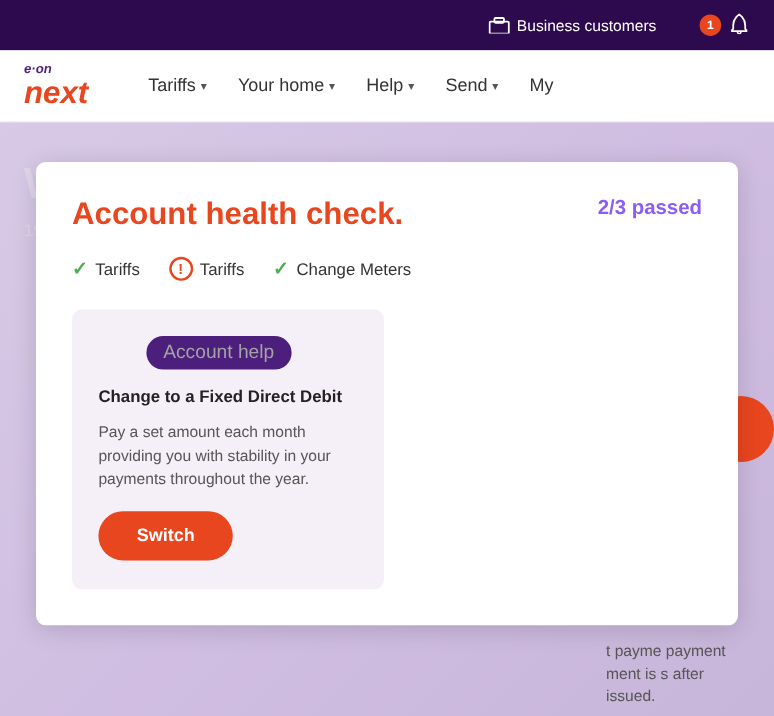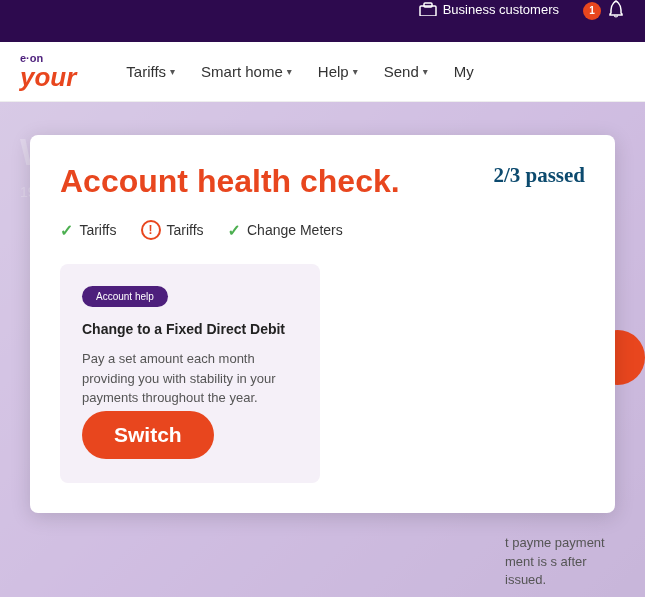--- a/index.html
+++ b/index.html
@@ -9,24 +9,24 @@
       height: 597px;
       overflow: hidden;
       position: relative;
     }
 
     
     .top-bar {
       background-color: #2d0a4e;
       height: 42px;
       display: flex;
-      align-items: flex-start;
+      align-items: center;
       justify-content: flex-end;
       padding: 0 20px;
-      gap: 24px;
+      gap: 36px;
     }
     .top-bar-item {
       display: flex;
       align-items: center;
       gap: 6px;
       color: white;
       font-size: 13px;
       cursor: pointer;
     }
     .top-bar-icon {
@@ -59,20 +59,21 @@
       border-bottom: 1px solid #eee;
     }
     .logo {
       margin-right: 40px;
     }
     .logo-eon {
       color: #4d1f7c;
       font-size: 11px;
       font-weight: bold;
       line-height: 1;
+      font-style: italic;
     }
     .logo-next {
       color: #e8461e;
       font-size: 26px;
       font-weight: bold;
       font-style: italic;
       line-height: 1;
     }
     .nav-items {
       display: flex;
@@ -143,28 +144,27 @@
     }
 
     .modal-header {
       display: flex;
       justify-content: space-between;
       align-items: flex-start;
       margin-bottom: 20px;
     }
     .modal-title {
       color: #e8461e;
-      font-size: 32px;
+      font-size: 26px;
       font-weight: bold;
     }
     .modal-score {
-      color: #0c4a6e;
-      font-size: 21px;
+      color: #8b5cf6;
+      font-size: 17px;
       font-weight: 600;
-      font-family: Liberation Serif, serif;
     }
 
     .modal-checks {
       display: flex;
       gap: 24px;
       margin-bottom: 24px;
       align-items: center;
     }
     .check-item {
       display: flex;
@@ -193,46 +193,47 @@
 
     
     .card {
       background: #f5f0f8;
       border-radius: 8px;
       padding: 22px 22px 24px 22px;
       max-width: 260px;
     }
     .card-badge {
       background: #4d1f7c;
-      color: #ffffff;
+      color: #a3a3a3;
       border-radius: 20px;
       padding: 5px 14px;
-      font-size: 10px;
+      font-size: 16px;
       display: inline-block;
       margin-bottom: 14px;
+      margin-left: 40px;
     }
     .card-title {
       font-size: 14px;
       font-weight: bold;
       color: #222;
       margin-bottom: 12px;
     }
     .card-desc {
       font-size: 13px;
       color: #555;
       line-height: 1.5;
-      margin-bottom: 3px;
+      margin-bottom: 17px;
     }
     .switch-btn {
       background: #e8461e;
       color: white;
       border: none;
       border-radius: 25px;
       padding: 12px 32px;
-      font-size: 21px;
+      font-size: 15px;
       font-weight: bold;
       cursor: pointer;
     }
 
     
     .right-panel {
       position: absolute;
       top: 135px;
       right: 0;
       width: 100px;
@@ -284,29 +285,29 @@
         <path d="M9 1C9 1 4 4 4 10v3l-1 1v1h12v-1l-1-1v-3c0-6-5-9-5-9z" stroke="white" stroke-width="1.5" fill="none"></path>
         <path d="M7.5 15.5 a1.5 1.5 0 0 0 3 0" stroke="white" stroke-width="1.2" fill="none"></path>
       </svg>
     </span>
   </div>
 </div>
 
 <div class="nav-bar">
   <div class="logo">
     <div class="logo-eon">e·on</div>
-    <div class="logo-next">your</div>
+    <div class="logo-next">next</div>
   </div>
   <div class="nav-items">
     <div class="nav-item">
       <span>Tariffs</span>
       <span class="chevron">▾</span>
     </div>
     <div class="nav-item">
-      <span>Smart home</span>
+      <span>Your home</span>
       <span class="chevron">▾</span>
     </div>
     <div class="nav-item">
       <span>Help</span>
       <span class="chevron">▾</span>
     </div>
     <div class="nav-item">
       <span>Send</span>
       <span class="chevron">▾</span>
     </div>

